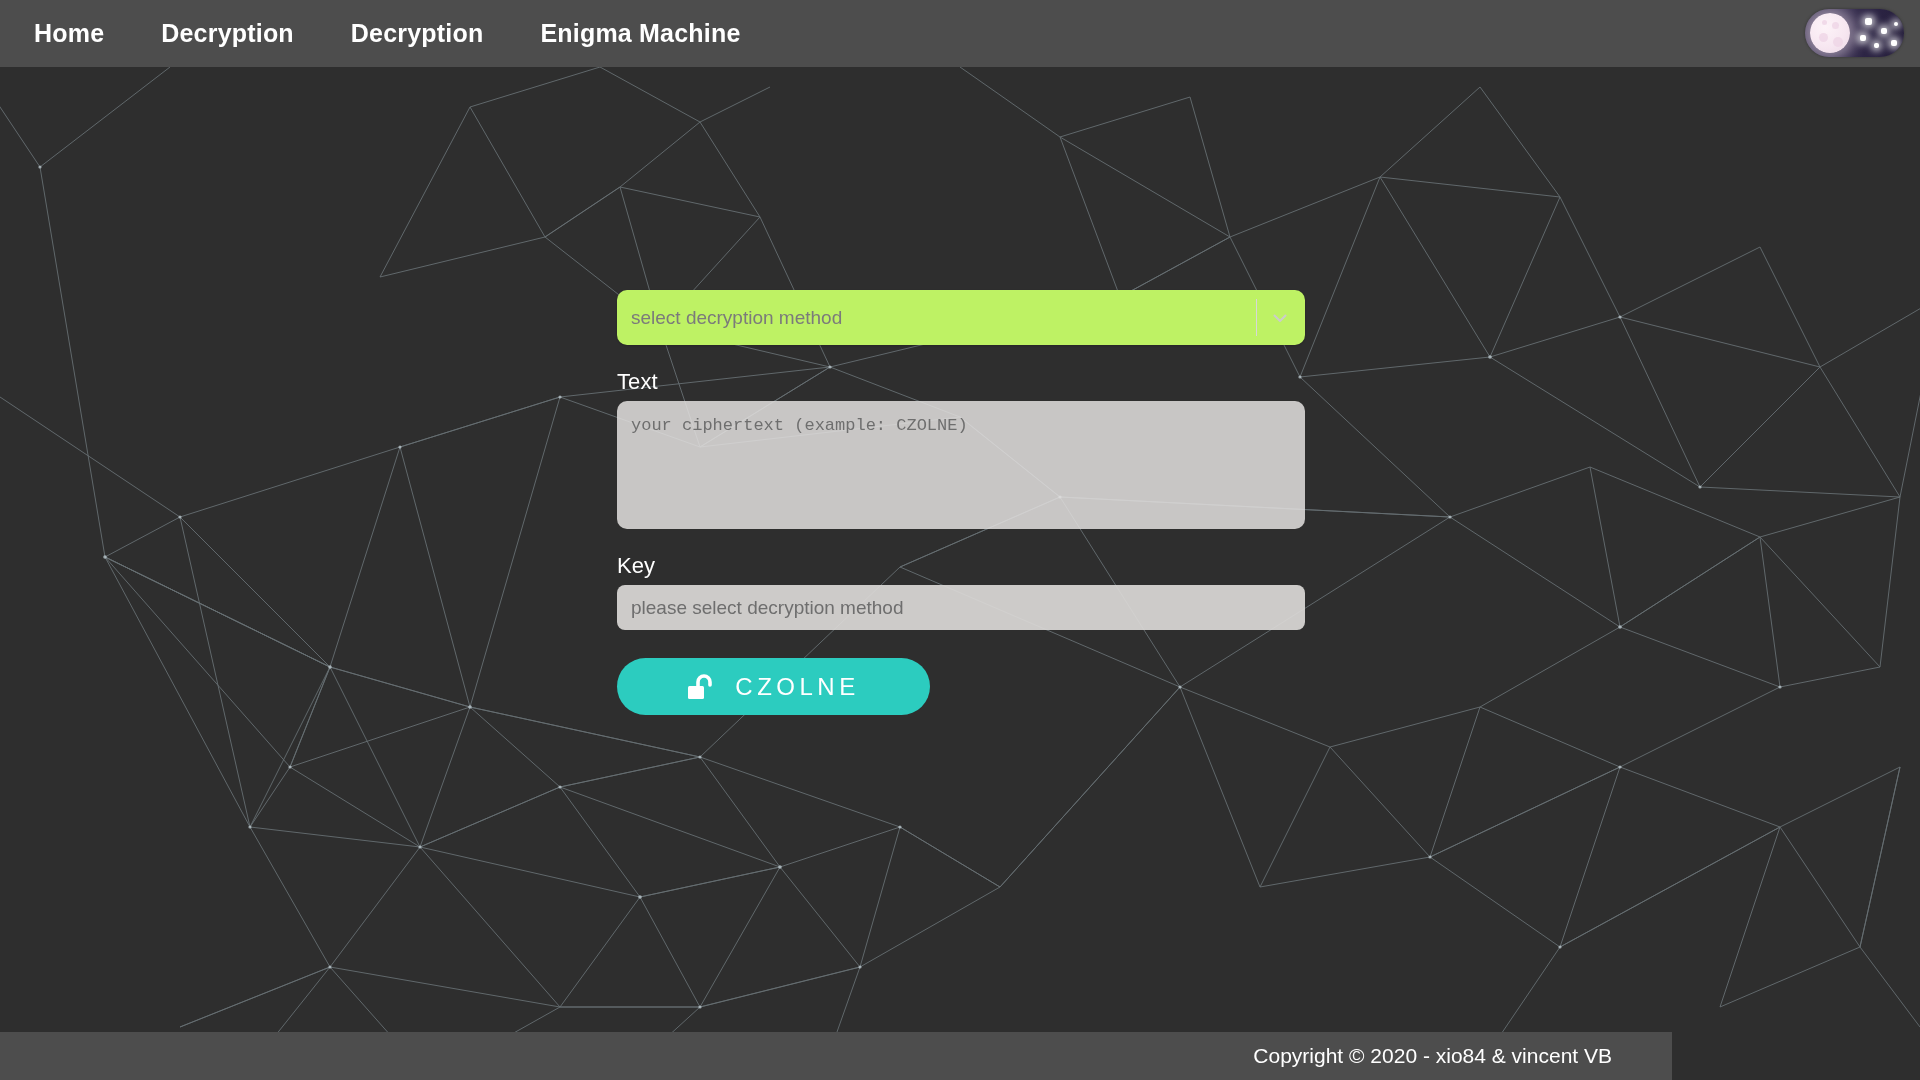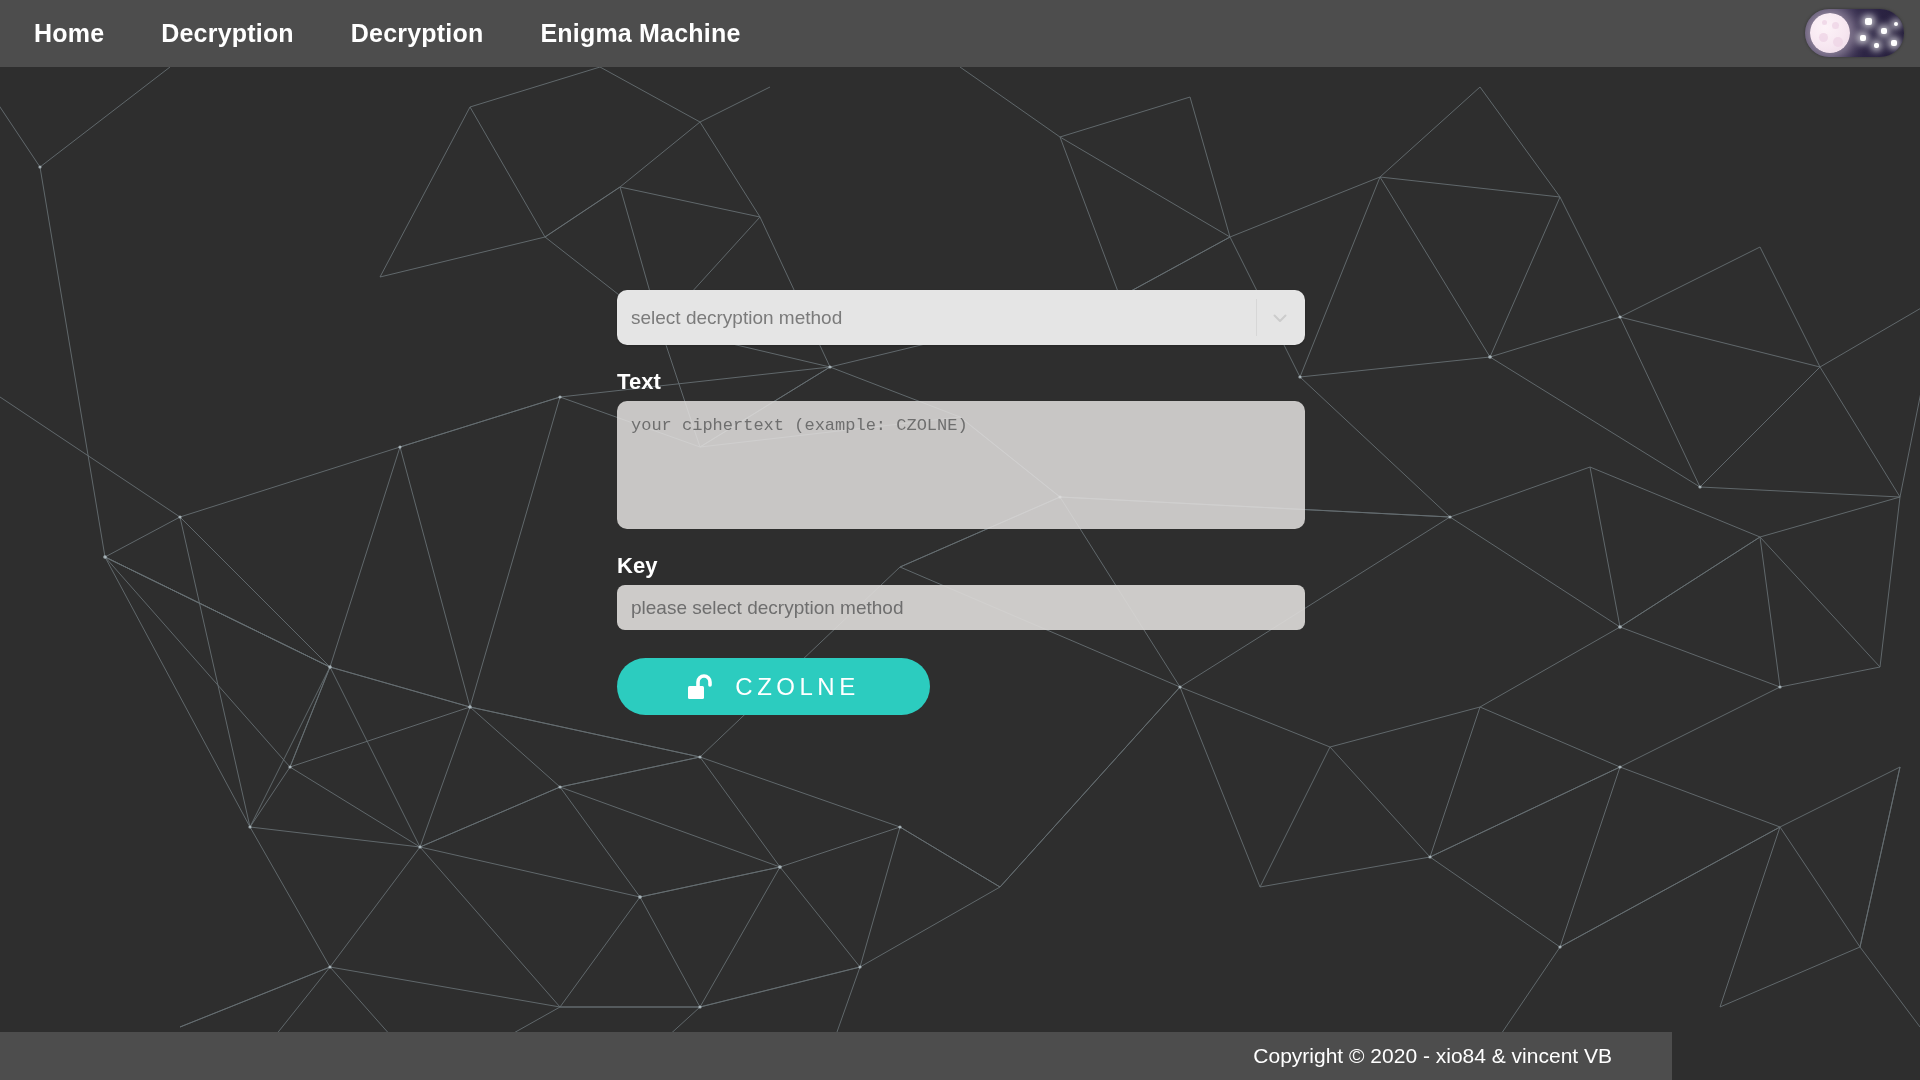--- a/index.html
+++ b/index.html
@@ -97,21 +97,21 @@
     position: absolute;
     left: 617px;
     top: 290px;
     width: 688px;
   }
 
   .select-wrap {
     position: relative;
     width: 688px;
     height: 55px;
-    background: #e5e5e5;
+    background: #bef264;
     border-radius: 10px;
     display: flex;
     align-items: center;
     cursor: pointer;
     box-shadow: 0 1px 2px rgba(0,0,0,0.18);
   }
   .select-value {
     padding-left: 14px;
     font-size: 19px;
     color: #7b7b7b;
@@ -127,21 +127,21 @@
     position: absolute;
     right: 14px; top: 50%;
     transform: translateY(-50%);
     width: 22px; height: 22px;
     display: flex; align-items: center; justify-content: center;
   }
 
   .field-label {
     color: #ffffff;
     font-size: 22px;
-    font-weight: bold;
+    font-weight: normal;
     margin-top: 24px;
     margin-bottom: 6px;
     display: block;
     letter-spacing: 0.1px;
   }
 
   .textarea-box {
     width: 688px;
     height: 128px;
     background: rgba(226,224,222,0.86);

